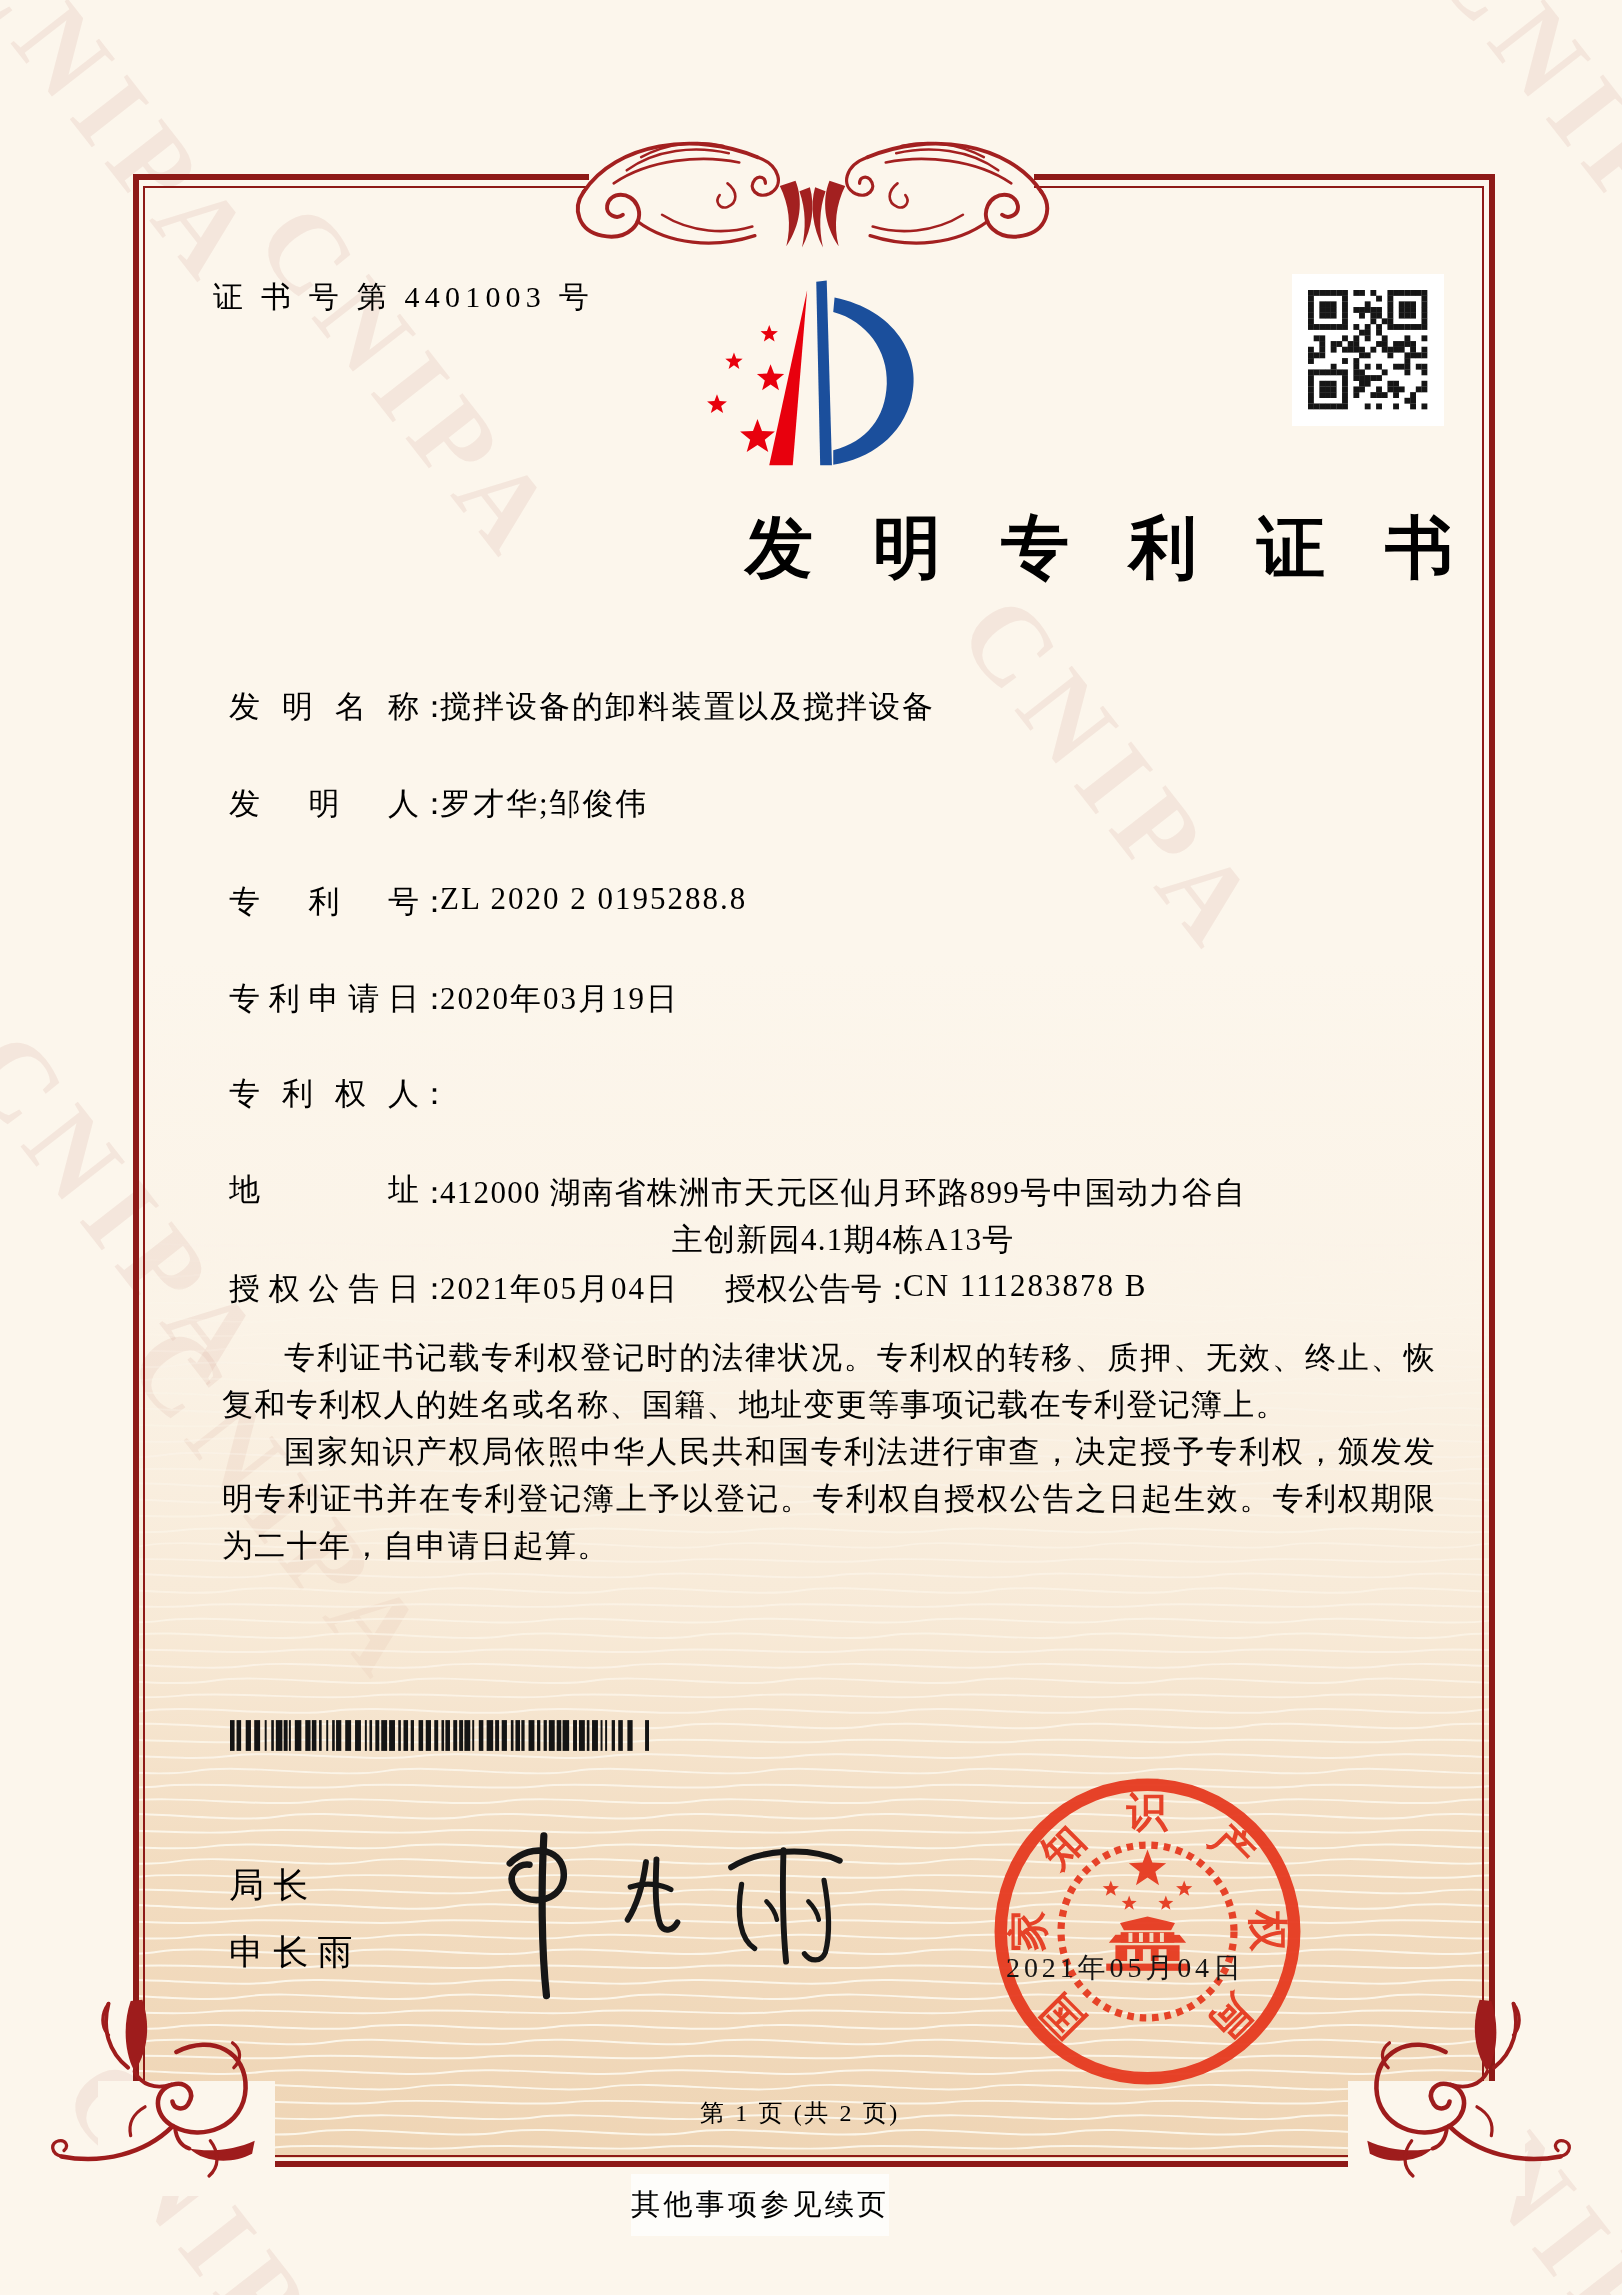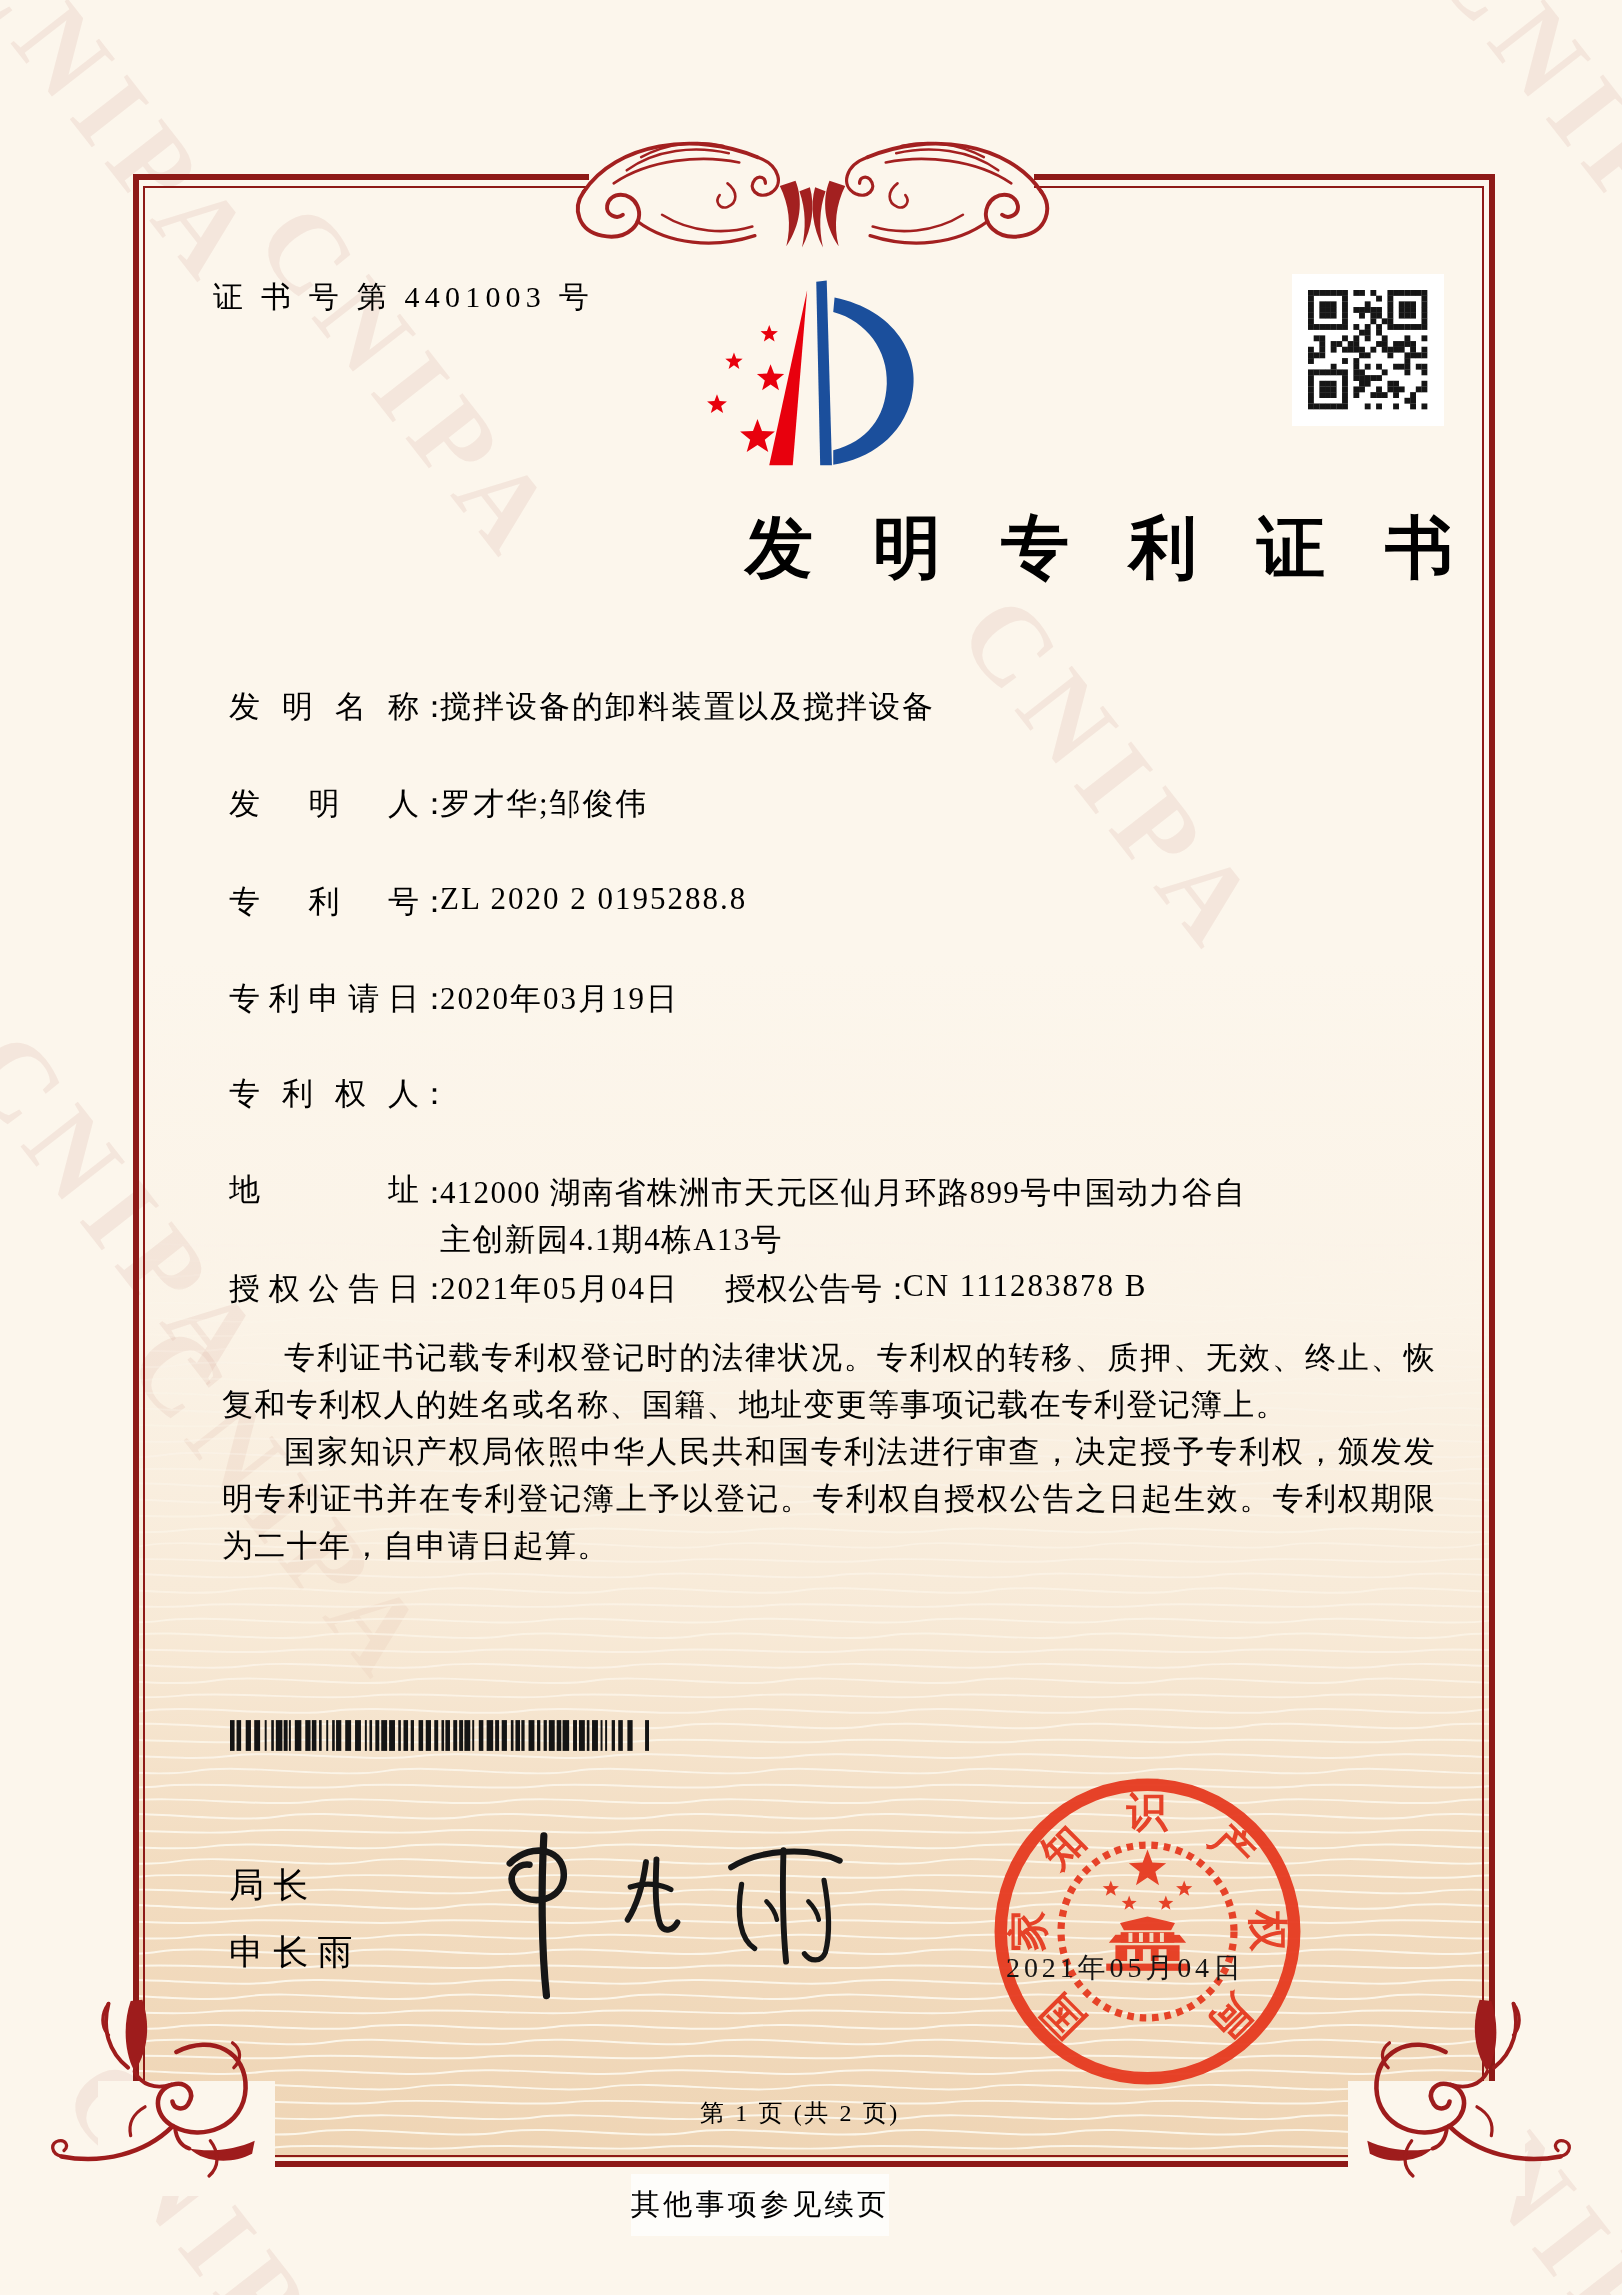--- a/index.html
+++ b/index.html
@@ -36,21 +36,21 @@
   .addr-val{line-height:47px;letter-spacing:1.3px;}
   .body-text{left:222px;top:1334px;width:1214px;font-size:31px;line-height:47px;
     text-align:justify;letter-spacing:1.3px;}
   .body-text p{margin:0;text-indent:2em;}
   .sig-label{left:229px;font-size:35px;letter-spacing:9.2px;}
   #barcode{left:230px;top:1720px;}
   #qrbox{left:1292px;top:274px;width:152px;height:152px;background:#fff;}
   #qrbox svg{position:absolute;left:15.7px;top:15.7px;}
   .footer-page{left:772px;top:2097px;transform:translateX(-50%);font-size:24px;letter-spacing:2.6px;white-space:nowrap;margin-left:28px;}
   .note-box{left:631px;top:2174px;width:258px;height:62px;background:#fefdfa;
-    display:flex;align-items:center;justify-content:center;}
+    display:flex;align-items:center;}
   .note-box span{font-size:29px;letter-spacing:3.3px;white-space:nowrap;}
   
   #seal{position:absolute;left:987px;top:1771px;width:321px;height:321px;z-index:7;opacity:.95;}
   #seal .ring-ch{position:absolute;font-size:41px;font-weight:700;color:#e63a20;
     transform-origin:center;white-space:nowrap;}
   .seal-date{left:1006px;top:1949px;font-size:28px;letter-spacing:3.9px;color:#151515;z-index:8;white-space:nowrap;}
 </style>
 </head>
 <body>
 
@@ -486,21 +486,21 @@
       <span class="colon">：</span>
   </div>
   <div class="ct row" style="top:1169px;">
     <span class="dist">
         <span>地</span>
         <span>址</span>
       </span>
       <span class="colon" style="line-height:47px;">：</span>
     <span class="addr-val">
       <span style="display:block;">412000 湖南省株洲市天元区仙月环路899号中国动力谷自</span>
-      <span style="display:block;">主创新园4.1期4栋A13号</span>
+      <span style="display:block;text-align:center;">主创新园4.1期4栋A13号</span>
     </span>
   </div>
   <div class="ct row" style="top:1268px;">
     <span class="dist">
         <span>授</span>
         <span>权</span>
         <span>公</span>
         <span>告</span>
         <span>日</span>
       </span>

